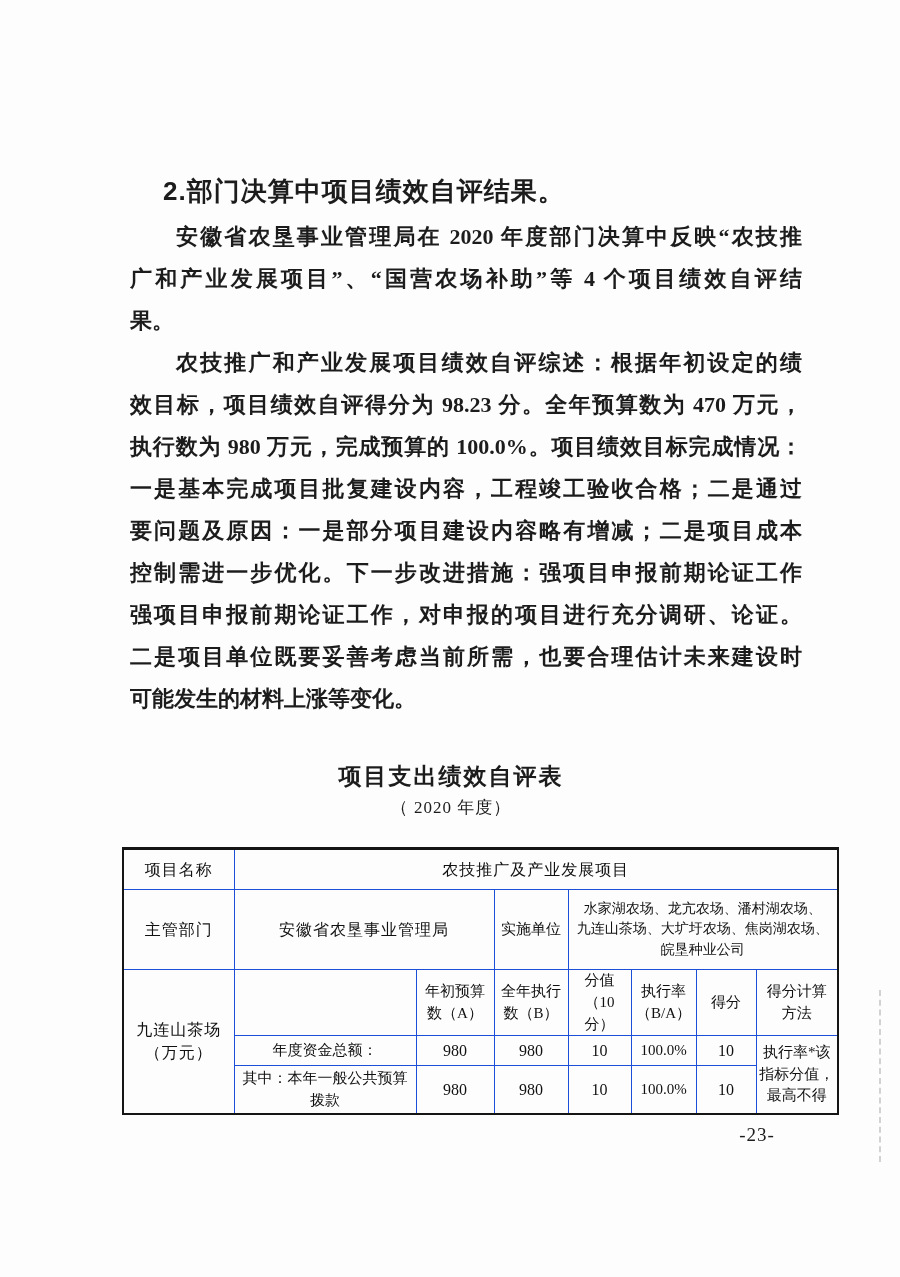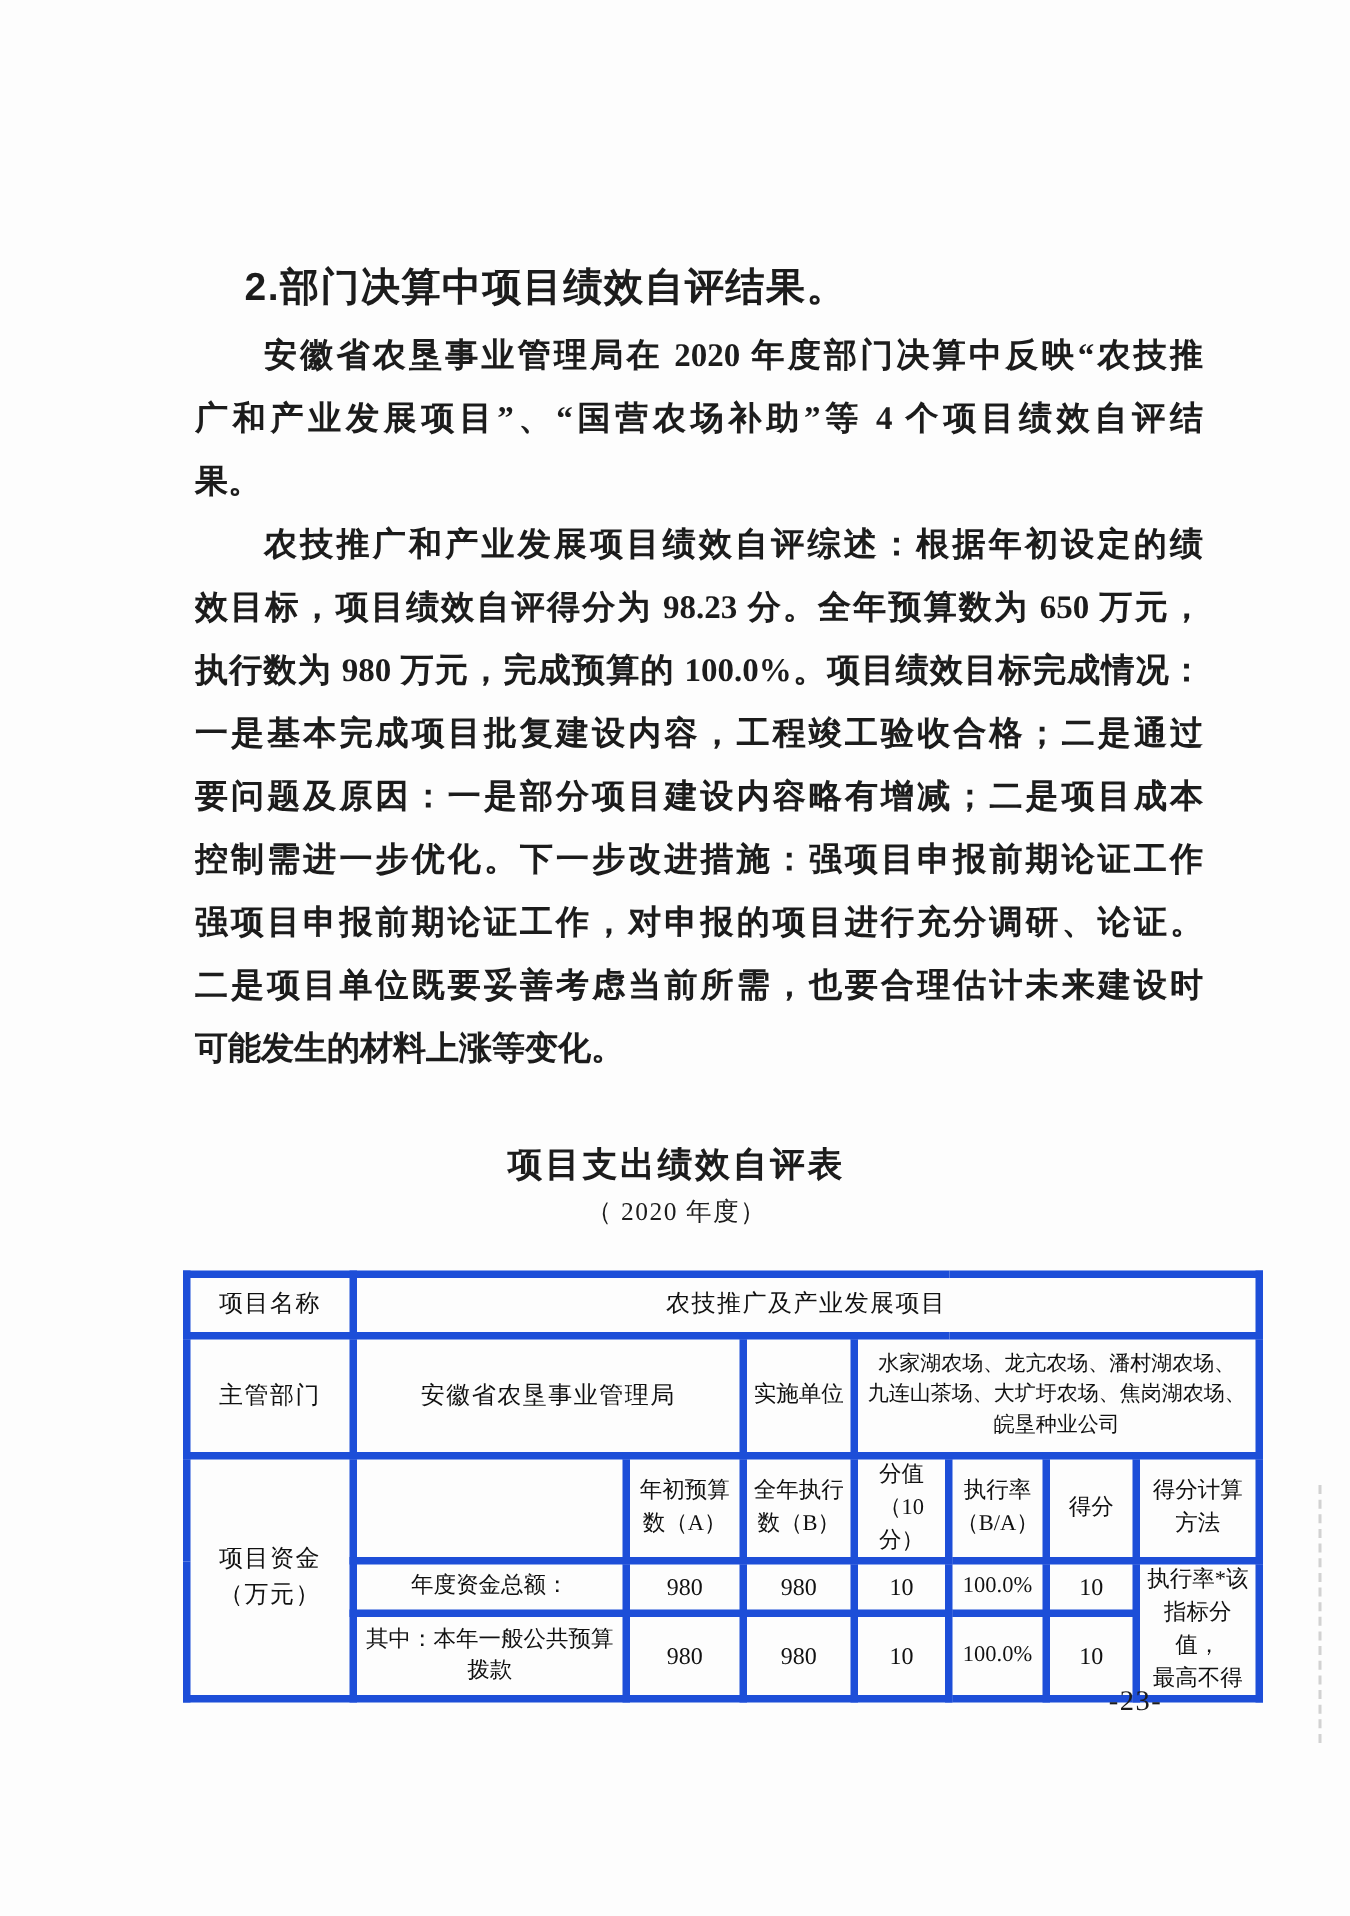--- a/index.html
+++ b/index.html
@@ -39,21 +39,21 @@
     text-align:center;font-size:17px;letter-spacing:1px;
   }
   
   table.selfeval{
     position:absolute;left:122px;top:847px;width:715px;
     border-collapse:collapse;table-layout:fixed;
     font-size:15px;color:#111;
     border:2px solid #151515;border-top-width:3px;
   }
   table.selfeval td{
-    border:5px solid #1d4ed8;
+    border:1px solid #1d4ed8;
     text-align:center;vertical-align:middle;
     padding:0 2px;overflow:hidden;line-height:1.45;
   }
   td.lbl{font-size:16px;letter-spacing:1px;}
   td.pre{white-space:pre-line;}
   td.farms{font-size:14px;line-height:1.6;letter-spacing:0;}
   td.num{font-size:16px;}
   tr.r0{height:41px;}
   tr.r1{height:80px;}
   tr.r2{height:55px;}
@@ -75,21 +75,21 @@
 
 <div class="page" style="background: rgb(253, 253, 253); color: rgb(28, 28, 28);">
 
   <h2 class="heading">2.部门决算中项目绩效自评结果。</h2>
 
   <div class="bodytext">
     <div class="line jline indent">安徽省农垦事业管理局在 2020 年度部门决算中反映“农技推</div>
     <div class="line jline">广和产业发展项目”、“国营农场补助”等 4 个项目绩效自评结</div>
     <div class="line">果。</div>
     <div class="line jline indent">农技推广和产业发展项目绩效自评综述：根据年初设定的绩</div>
-    <div class="line jline">效目标，项目绩效自评得分为 98.23 分。全年预算数为 650 万元，</div>
+    <div class="line jline">效目标，项目绩效自评得分为 98.23 分。全年预算数为 470 万元，</div>
     <div class="line jline">执行数为 980 万元，完成预算的 100.0%。项目绩效目标完成情况：</div>
     <div class="line jline">一是基本完成项目批复建设内容，工程竣工验收合格；二是通过</div>
     <div class="line jline">要问题及原因：一是部分项目建设内容略有增减；二是项目成本</div>
     <div class="line jline">控制需进一步优化。下一步改进措施：强项目申报前期论证工作</div>
     <div class="line jline">强项目申报前期论证工作，对申报的项目进行充分调研、论证。</div>
     <div class="line jline">二是项目单位既要妥善考虑当前所需，也要合理估计未来建设时</div>
     <div class="line">可能发生的材料上涨等变化。</div>
   </div>
 
   <h3 class="table-title">项目支出绩效自评表</h3>
@@ -113,21 +113,21 @@
       </tr>
       <tr class="r1">
         <td class="lbl">主管部门</td>
         <td class="lbl" colspan="2">安徽省农垦事业管理局</td>
         <td>实施单位</td>
         <td class="pre farms" colspan="4">水家湖农场、龙亢农场、潘村湖农场、
 九连山茶场、大圹圩农场、焦岗湖农场、
 皖垦种业公司</td>
       </tr>
       <tr class="r2">
-        <td class="lbl pre" rowspan="3">项目资金
+        <td class="lbl pre" rowspan="3">九连山茶场
 （万元）</td>
         <td></td>
         <td class="pre">年初预算
 数（A）</td>
         <td class="pre">全年执行
 数（B）</td>
         <td class="pre">分值（10
 分）</td>
         <td class="pre">执行率
 （B/A）</td>

